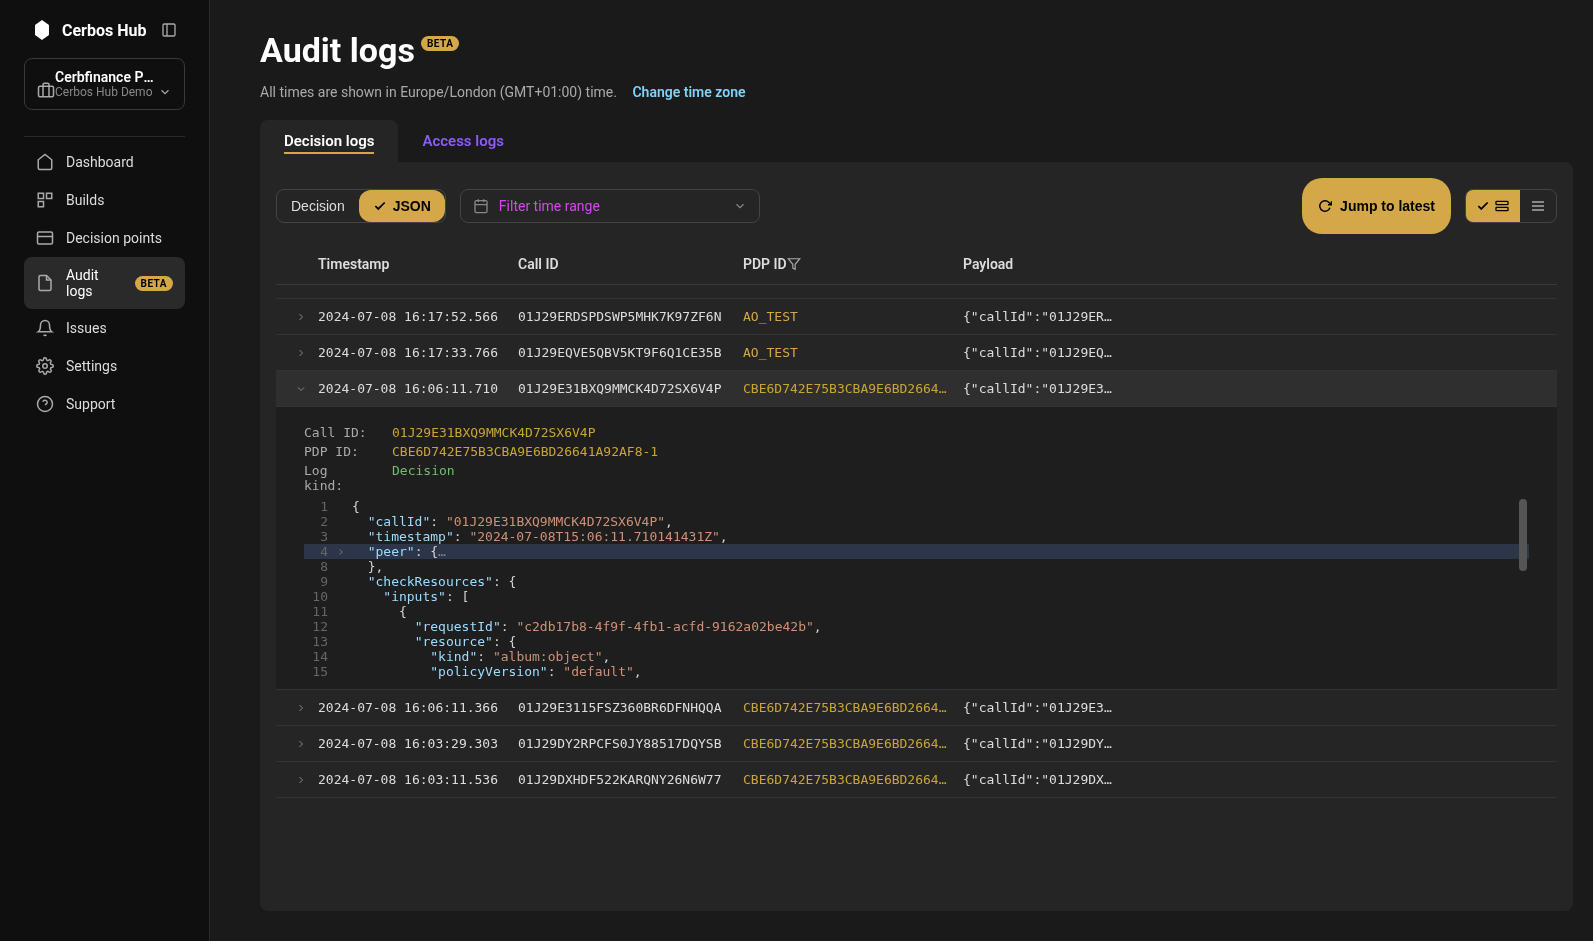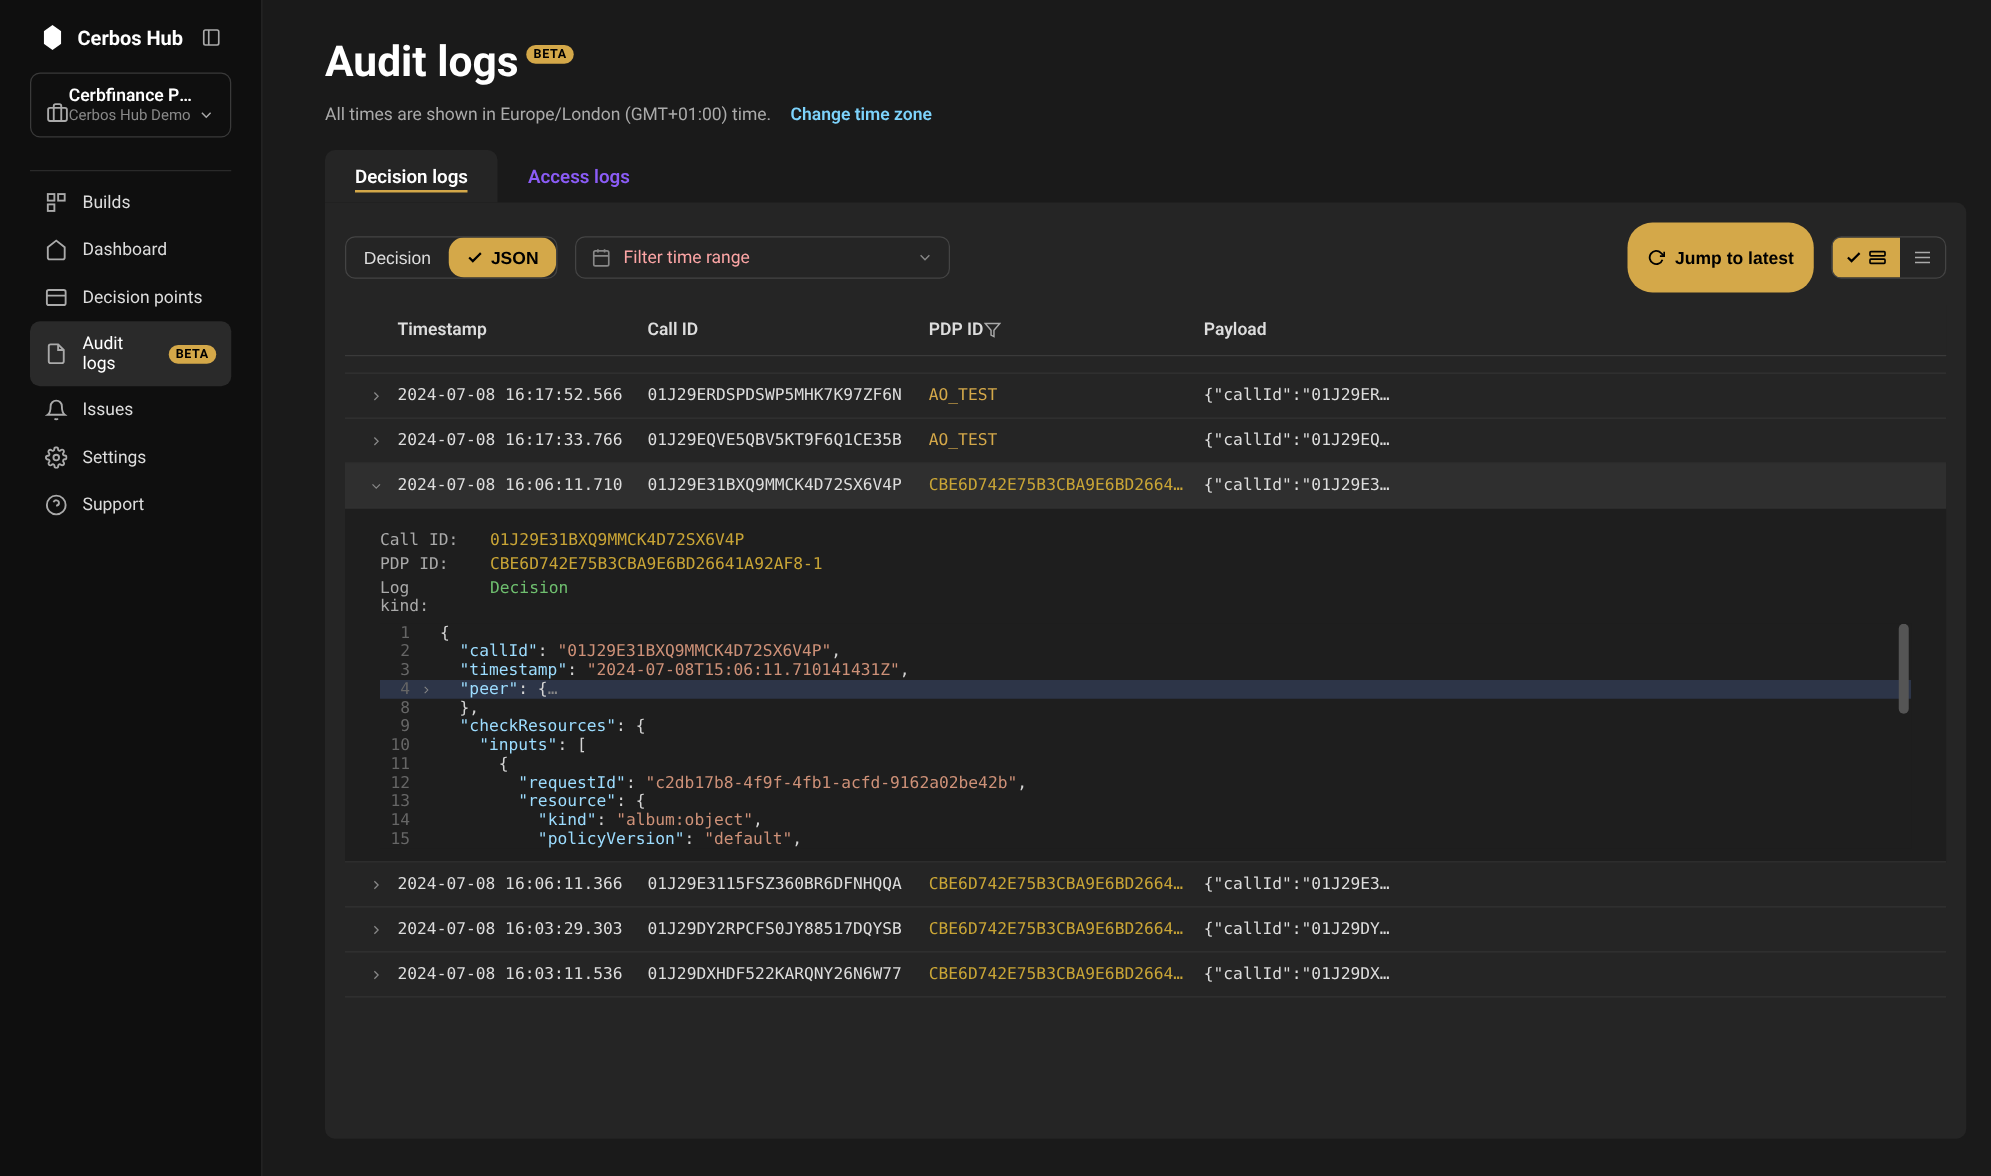--- a/index.html
+++ b/index.html
@@ -29,21 +29,21 @@
 .tabs { display: flex; gap: 0; }
 .tab { padding: 12px 24px; font-size: 15px; font-weight: 600; color: #8b5cf6; cursor: pointer; border-radius: 8px 8px 0 0; }
 .tab.active { background: #252525; color: #fff; position: relative; }
 .tab.active::after { content: ""; position: absolute; bottom: 8px; left: 24px; right: 24px; height: 2px; background: #d4a849; }
 .panel { background: #252525; border-radius: 0 8px 8px 8px; padding: 16px; flex: 1; display: flex; flex-direction: column; overflow: hidden; margin-right: 20px; }
 .toolbar { display: flex; align-items: center; gap: 14px; margin-bottom: 10px; }
 .seg { display: flex; border: 1px solid #444; border-radius: 8px; overflow: hidden; }
 .seg-btn { padding: 8px 14px; font-size: 14px; cursor: pointer; display: flex; align-items: center; gap: 6px; color: #ddd; background: transparent; border: none; }
 .seg-btn.active { background: #d4a849; color: #000; font-weight: 600; border-radius: 12px; }
 .time-filter { display: flex; align-items: center; gap: 10px; border: 1px solid #444; border-radius: 8px; padding: 8px 12px; width: 300px; cursor: pointer; }
-.time-filter span { color: #fca5a5; font-size: 14px; flex: 1; }
+.time-filter span { color: #d946ef; font-size: 14px; flex: 1; }
 .spacer { flex: 1; }
 .pill-btn { background: #d4a849; color: #000; border: none; border-radius: 20px; padding: 20px 16px; font-size: 14px; font-weight: 600; display: flex; align-items: center; gap: 8px; cursor: pointer; }
 .icon-seg { display: flex; border: 1px solid #444; border-radius: 8px; overflow: hidden; }
 .icon-seg-btn { padding: 8px 10px; cursor: pointer; display: flex; align-items: center; background: transparent; border: none; color: #aaa; }
 .icon-seg-btn.active { background: #d4a849; color: #000; }
 .table-wrap { flex: 1; overflow-y: auto; overflow-x: hidden; }
 .table-head { display: flex; padding: 12px 8px; border-bottom: 1px solid #3a3a3a; font-size: 14px; font-weight: 600; color: #ddd; position: sticky; top: 0; background: #252525; }
 .col-expand { width: 34px; flex-shrink: 0; }
 .col-ts { width: 200px; flex-shrink: 0; }
 .col-call { width: 225px; flex-shrink: 0; }
@@ -102,31 +102,31 @@
     </div>
     <svg class="chevron" viewBox="0 0 24 24" fill="none" stroke="currentColor" stroke-width="2">
         <polyline points="6 9 12 15 18 9"></polyline>
       </svg>
   </div>
 
   <div class="nav-divider"></div>
 
   <div class="nav-item">
     <svg class="nav-icon" viewBox="0 0 24 24" fill="none" stroke="currentColor" stroke-width="2">
+        <path d="M3 9l9-7 9 7v11a2 2 0 0 1-2 2H5a2 2 0 0 1-2-2z"></path>
+      </svg>
+    <span>Dashboard</span>
+  </div>
+  <div class="nav-item">
+    <svg class="nav-icon" viewBox="0 0 24 24" fill="none" stroke="currentColor" stroke-width="2">
         <rect x="3" y="3" width="7" height="7"></rect>
         <rect x="14" y="3" width="7" height="7"></rect>
         <rect x="3" y="14" width="7" height="7"></rect>
       </svg>
     <span>Builds</span>
-  </div>
-  <div class="nav-item">
-    <svg class="nav-icon" viewBox="0 0 24 24" fill="none" stroke="currentColor" stroke-width="2">
-        <path d="M3 9l9-7 9 7v11a2 2 0 0 1-2 2H5a2 2 0 0 1-2-2z"></path>
-      </svg>
-    <span>Dashboard</span>
   </div>
   <div class="nav-item">
     <svg class="nav-icon" viewBox="0 0 24 24" fill="none" stroke="currentColor" stroke-width="2">
         <rect x="2" y="4" width="20" height="16" rx="2"></rect>
         <line x1="2" y1="10" x2="22" y2="10"></line>
       </svg>
     <span>Decision points</span>
   </div>
   <div class="nav-item active">
     <svg class="nav-icon" viewBox="0 0 24 24" fill="none" stroke="currentColor" stroke-width="2">

